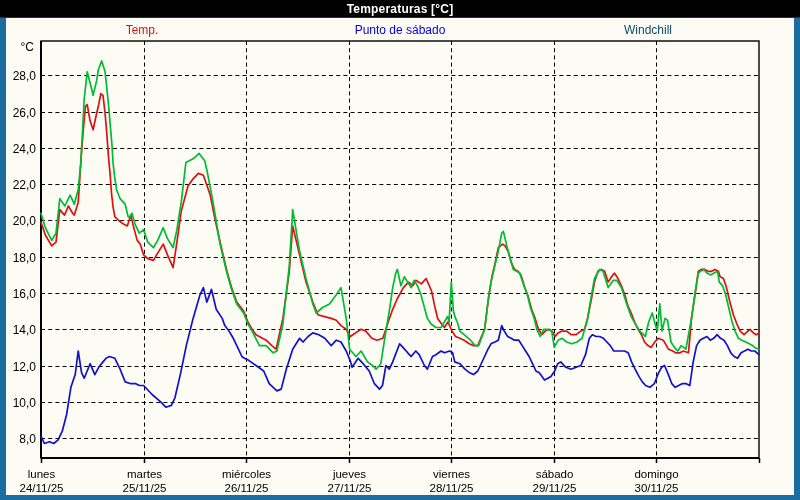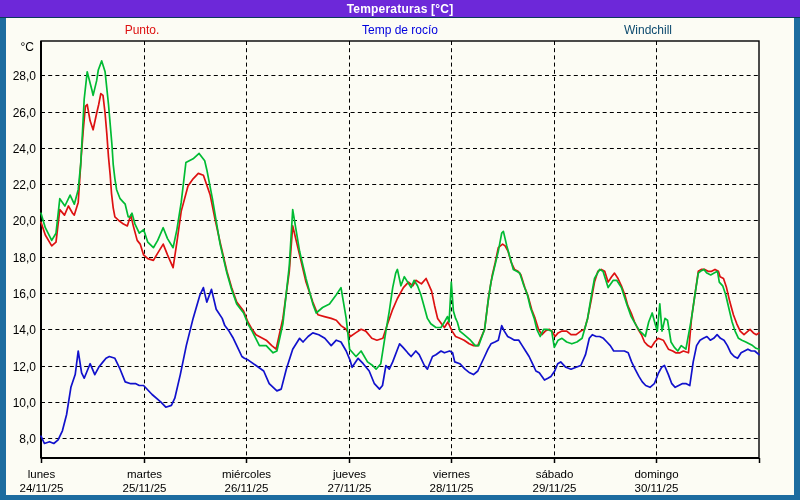--- a/index.html
+++ b/index.html
@@ -22,27 +22,27 @@
     position:absolute;top:5px;transform:translateX(-50%);
     font-size:12px;white-space:nowrap;
   }
   #chart-svg{position:absolute;left:0;top:0;}
   text{font-family:"Liberation Sans",sans-serif;}
 </style>
 </head>
 <body>
 
 <div id="app-window" style="background: rgb(29, 108, 159);">
-  <div id="title-bar" style="background: #6d28d9;">
+  <div id="title-bar" style="background: #000000;">
     <span>Temperaturas [°C]</span>
   </div>
   <div id="window-body" style="background: rgb(252, 252, 244);">
     <div>
-      <span class="legend-label" style="color: rgb(221, 17, 17); left: 136px;">Punto.</span>
-      <span class="legend-label" style="color: rgb(0, 0, 221); left: 394px;">Temp de rocío</span>
+      <span class="legend-label" style="color: rgb(221, 17, 17); left: 136px;">Temp.</span>
+      <span class="legend-label" style="color: rgb(0, 0, 221); left: 394px;">Punto de sábado</span>
       <span class="legend-label" style="color: #0c4a6e; left: 642px;">Windchill</span>
     </div>
     <svg id="chart-svg" width="788" height="477" viewBox="6 18 788 477">
         <line x1="41" x2="759" y1="438.5" y2="438.5" stroke="#000000" stroke-width="1" stroke-dasharray="4 3.2"></line>
         <text x="36" y="442.5" text-anchor="end" font-size="12" fill="#000000">8,0</text>
         <line x1="41" x2="759" y1="402.5" y2="402.5" stroke="#000000" stroke-width="1" stroke-dasharray="4 3.2"></line>
         <text x="36" y="406.5" text-anchor="end" font-size="12" fill="#000000">10,0</text>
         <line x1="41" x2="759" y1="366.5" y2="366.5" stroke="#000000" stroke-width="1" stroke-dasharray="4 3.2"></line>
         <text x="36" y="370.5" text-anchor="end" font-size="12" fill="#000000">12,0</text>
         <line x1="41" x2="759" y1="329.5" y2="329.5" stroke="#000000" stroke-width="1" stroke-dasharray="4 3.2"></line>

